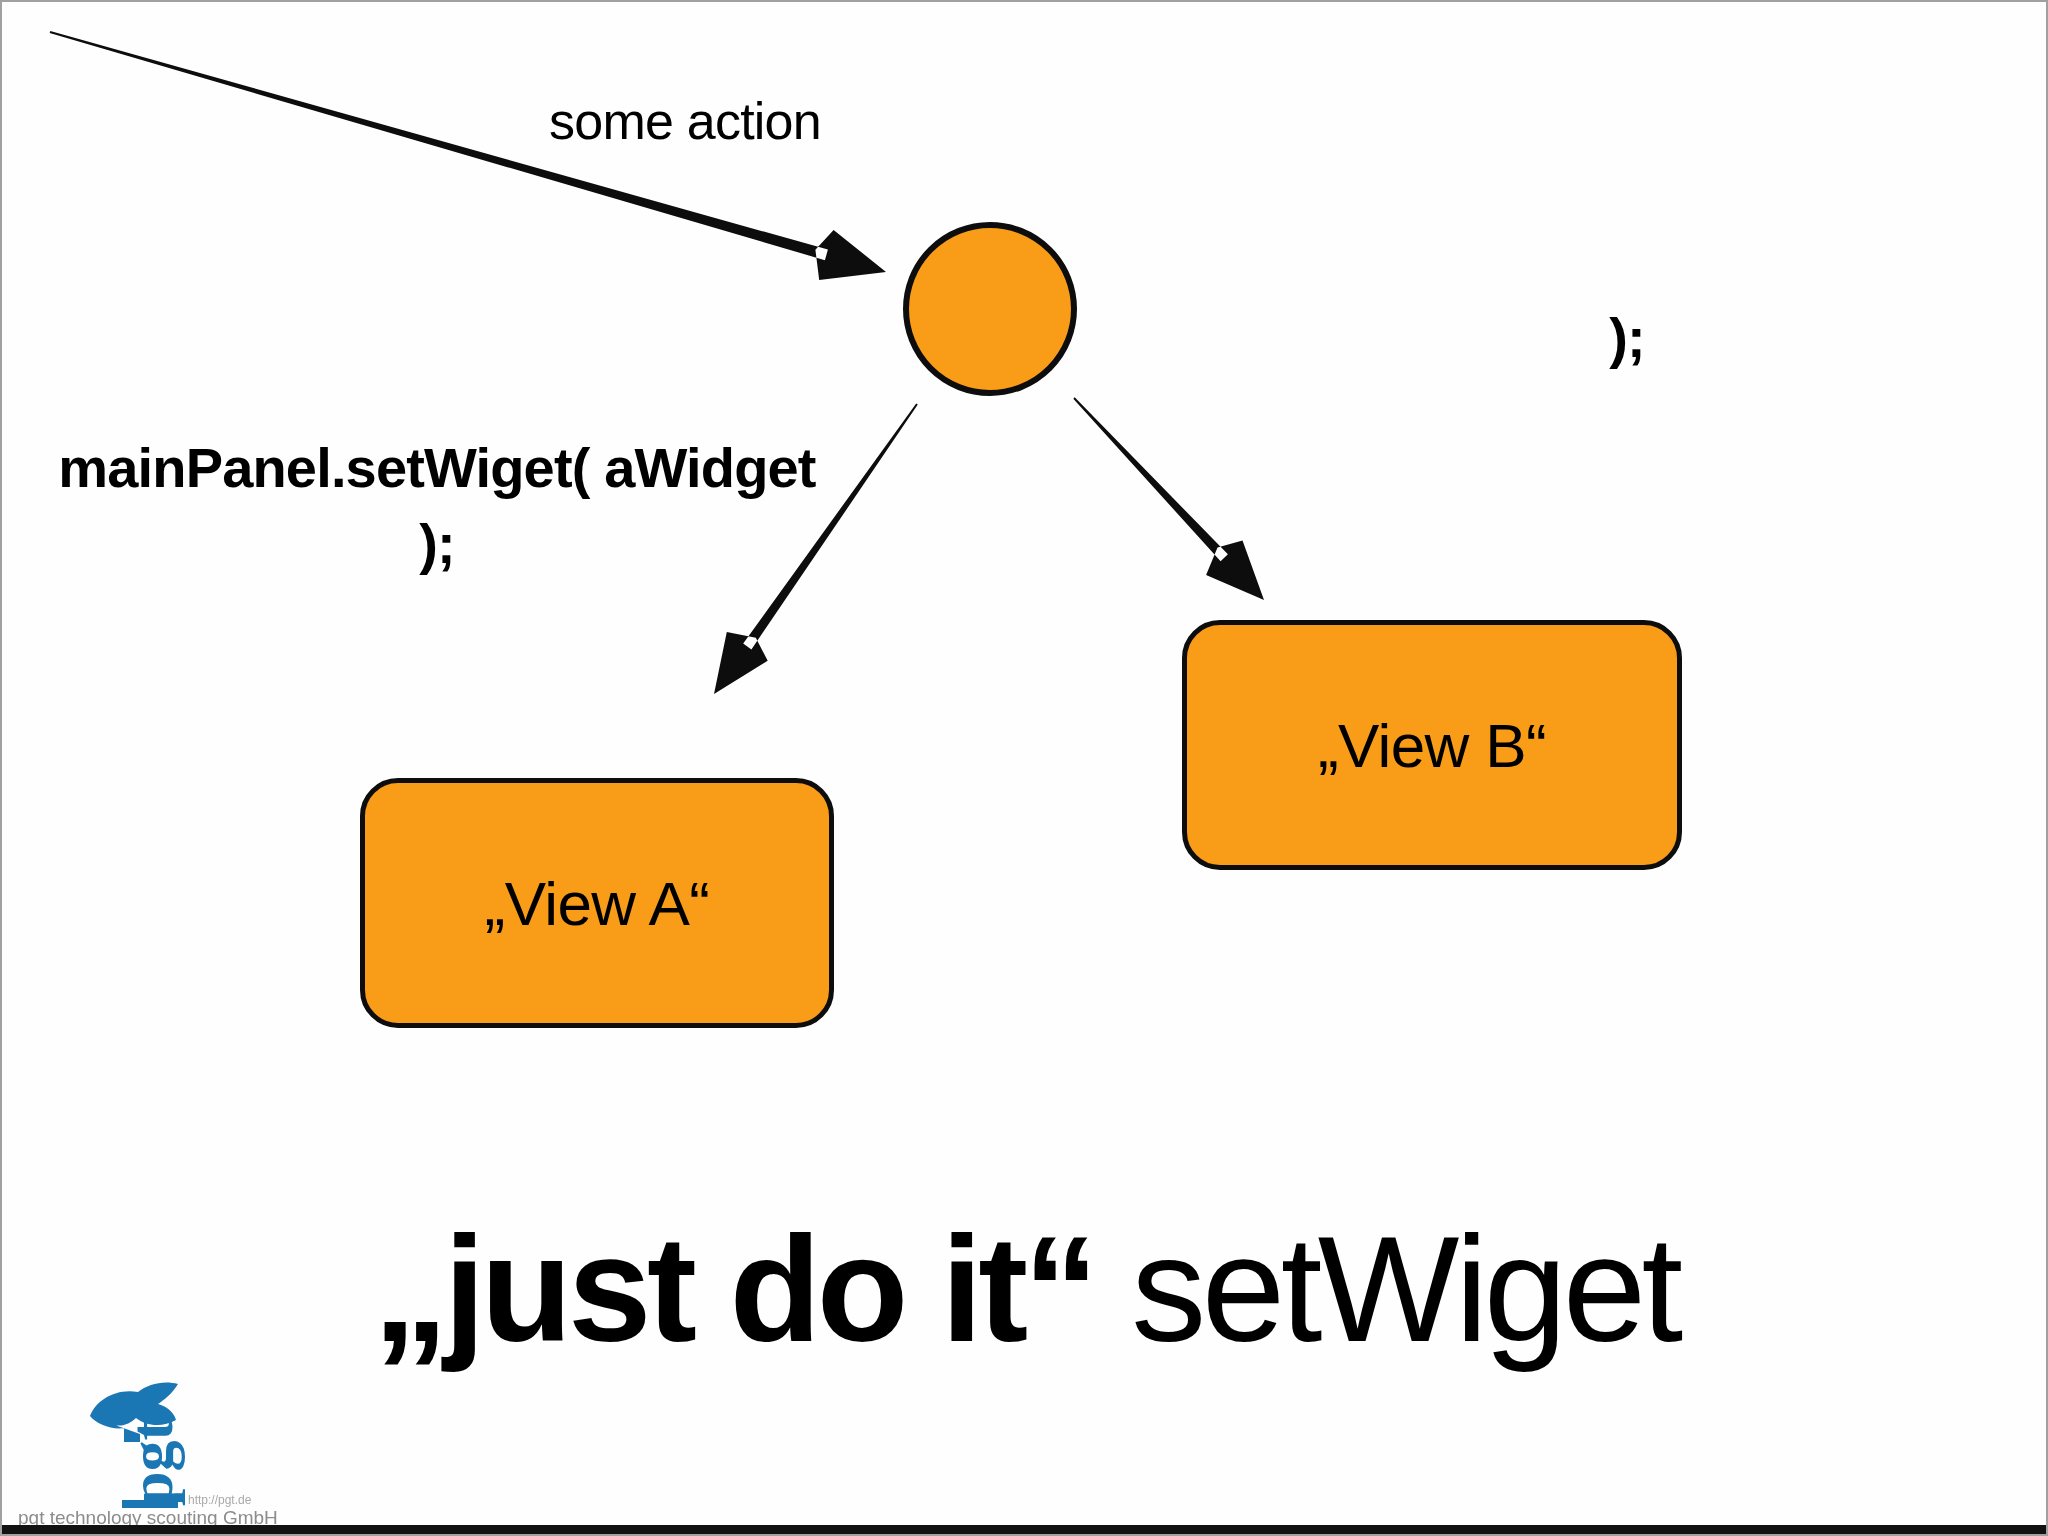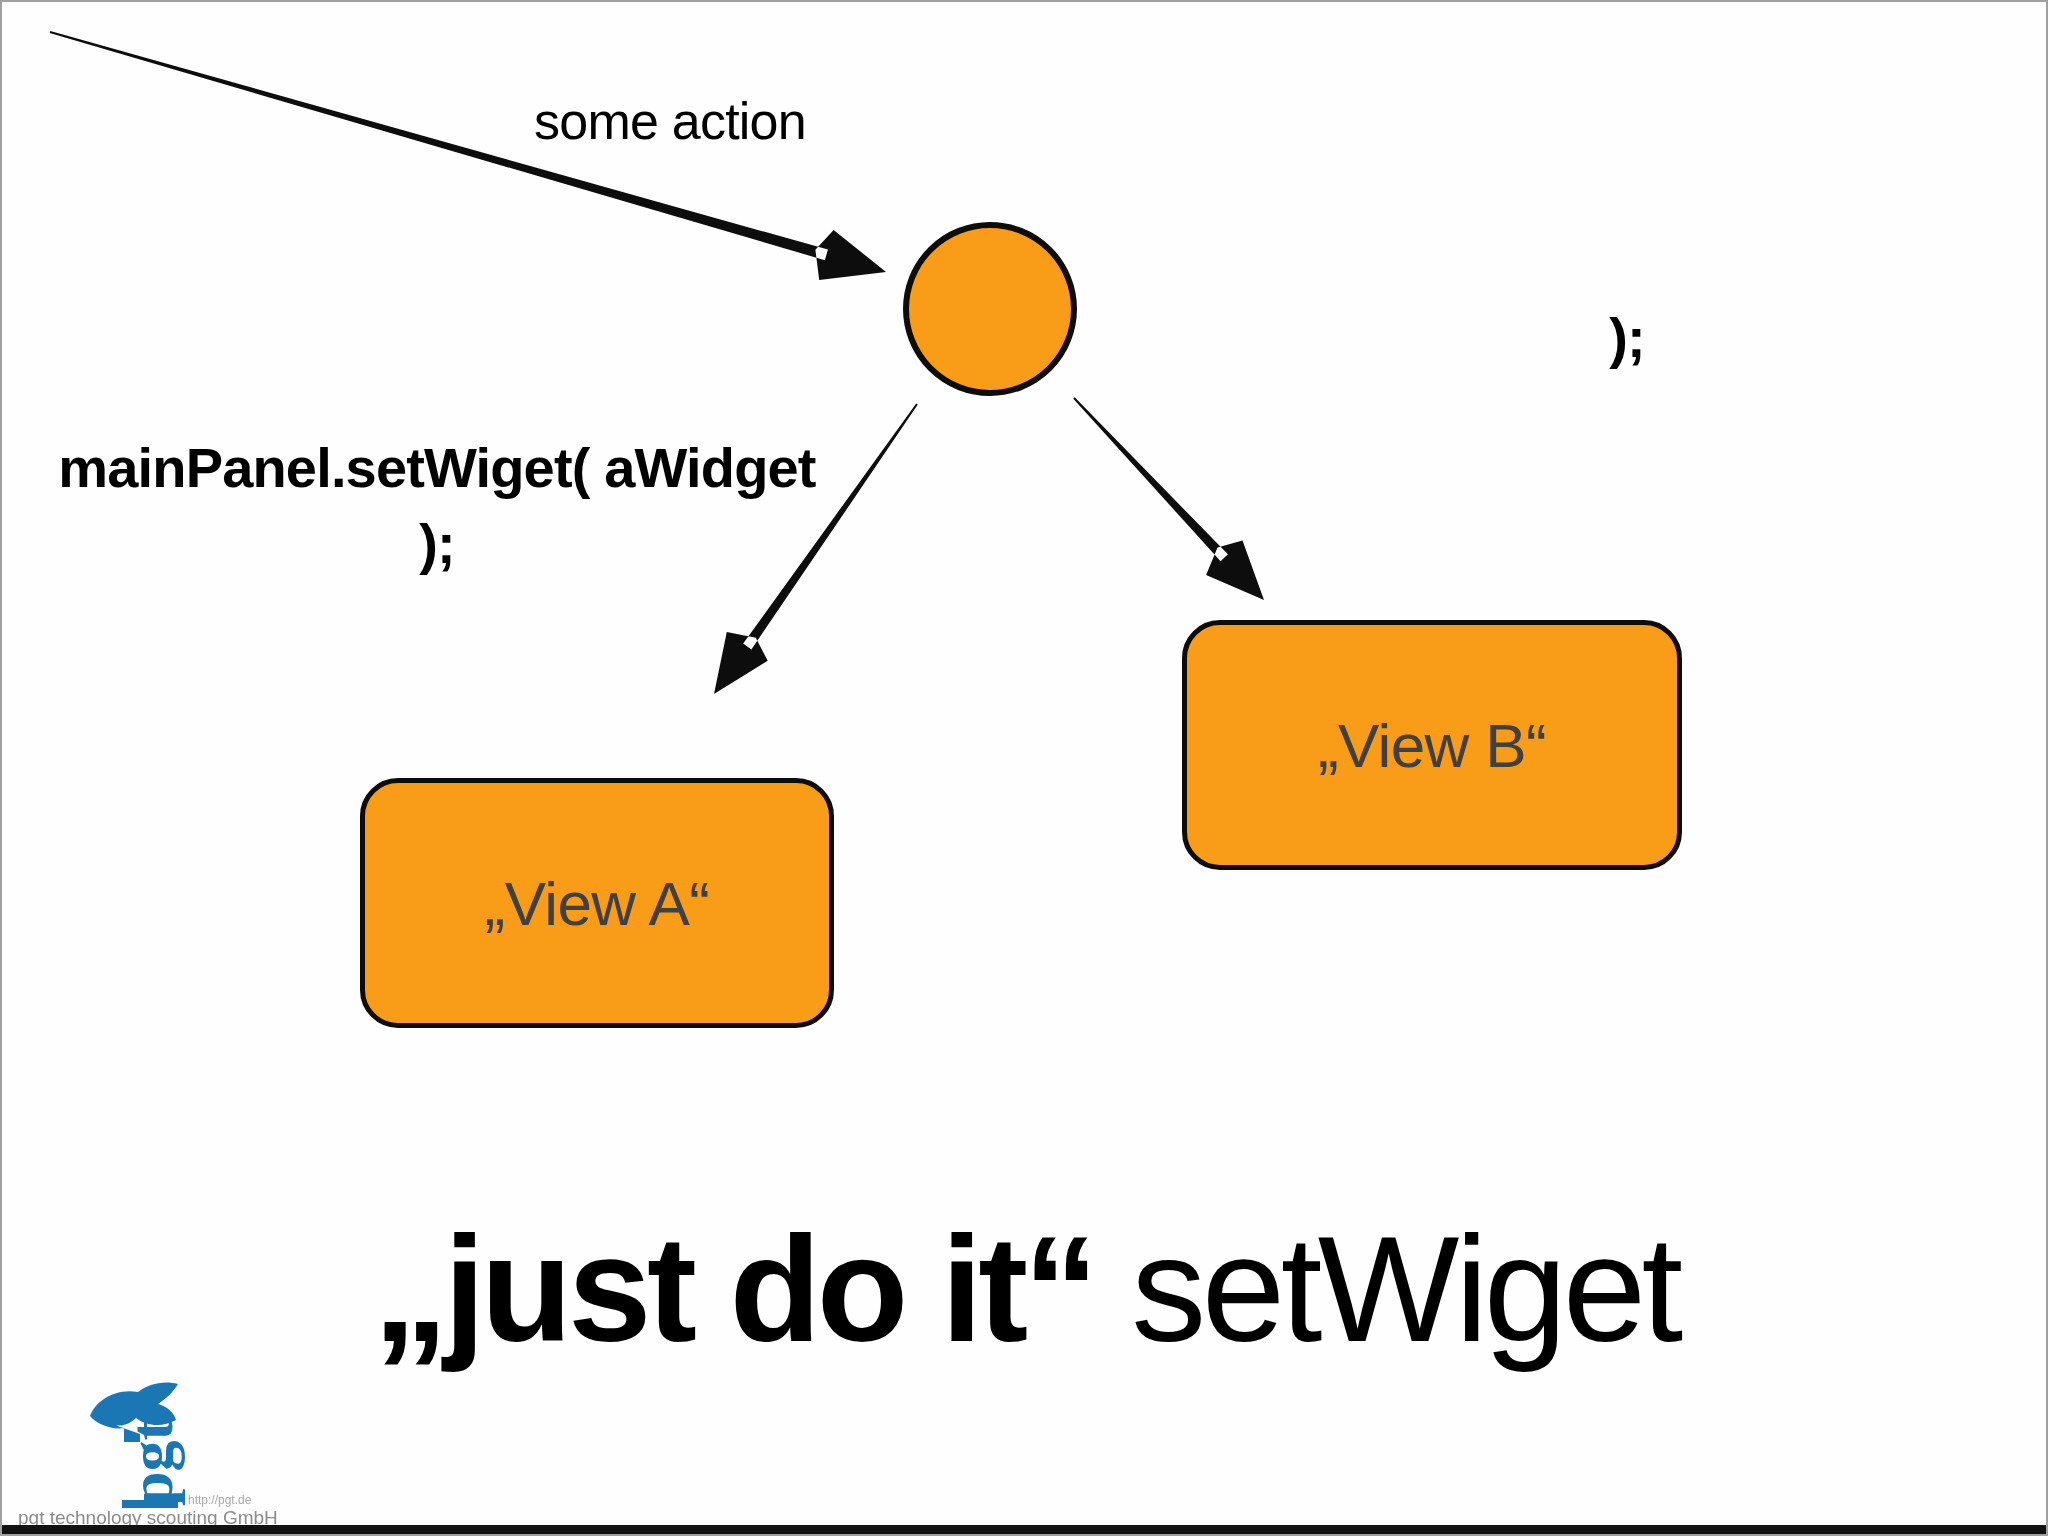--- a/index.html
+++ b/index.html
@@ -19,21 +19,21 @@
     pointer-events: none;
   }
   .label {
     position: absolute;
     text-align: center;
     letter-spacing: -0.015em;
     line-height: 1.35;
     white-space: nowrap;
   }
   .action-label {
-    left: 418px; top: 84px; width: 500px;
+    left: 433px; top: 84px; width: 500px;
     font-size: 52px; font-weight: 400;
   }
   .code-label {
     font-weight: 700;
     font-size: 56px;
   }
   .code-label span { display: block; }
   .code-label-a { left: 10px;   top: 428px; width: 850px; }
   .code-label-b { left: 1205px; top: 298px; width: 840px; }
   .state-circle {
@@ -45,21 +45,21 @@
     border: 6px solid #0d0d0d;
   }
   .view-box {
     position: absolute;
     background: #f99c17;
     border: 5px solid #0d0d0d;
     border-radius: 38px;
     display: flex; align-items: center; justify-content: center;
     font-size: 62px; font-weight: 400;
     letter-spacing: -0.01em;
-    color: #404040;
+    color: #000000;
   }
   .view-a { left: 358px;  top: 728px; width: 474px; height: 250px; margin-top: 48px; }
   .view-b { left: 1180px; top: 618px; width: 500px; height: 250px; }
   .slide-title {
     position: absolute;
     left: 0; top: 1205px; width: 2048px;
     text-align: center;
     font-size: 150px;
     letter-spacing: -0.03em;
     line-height: 1.1;

